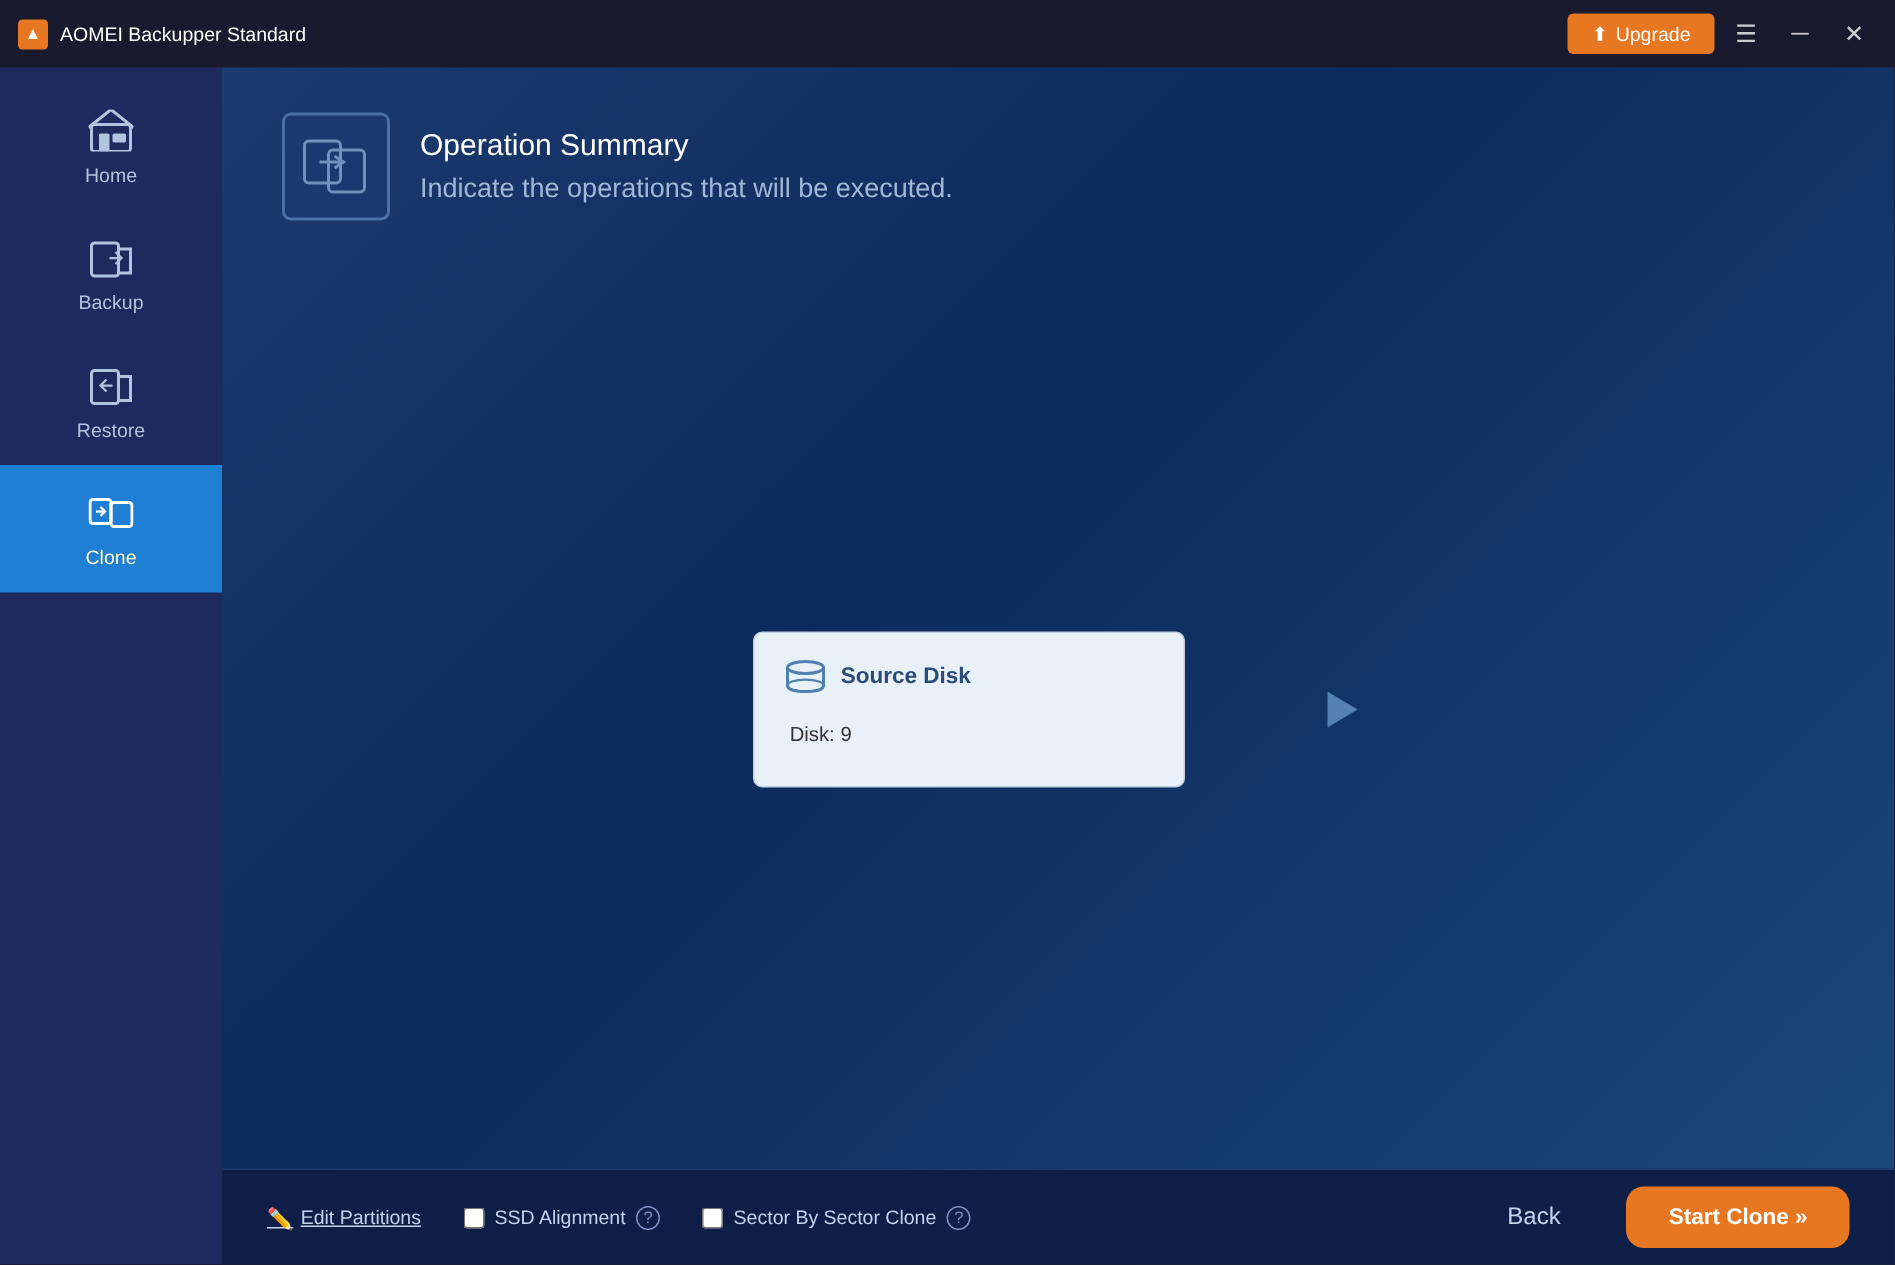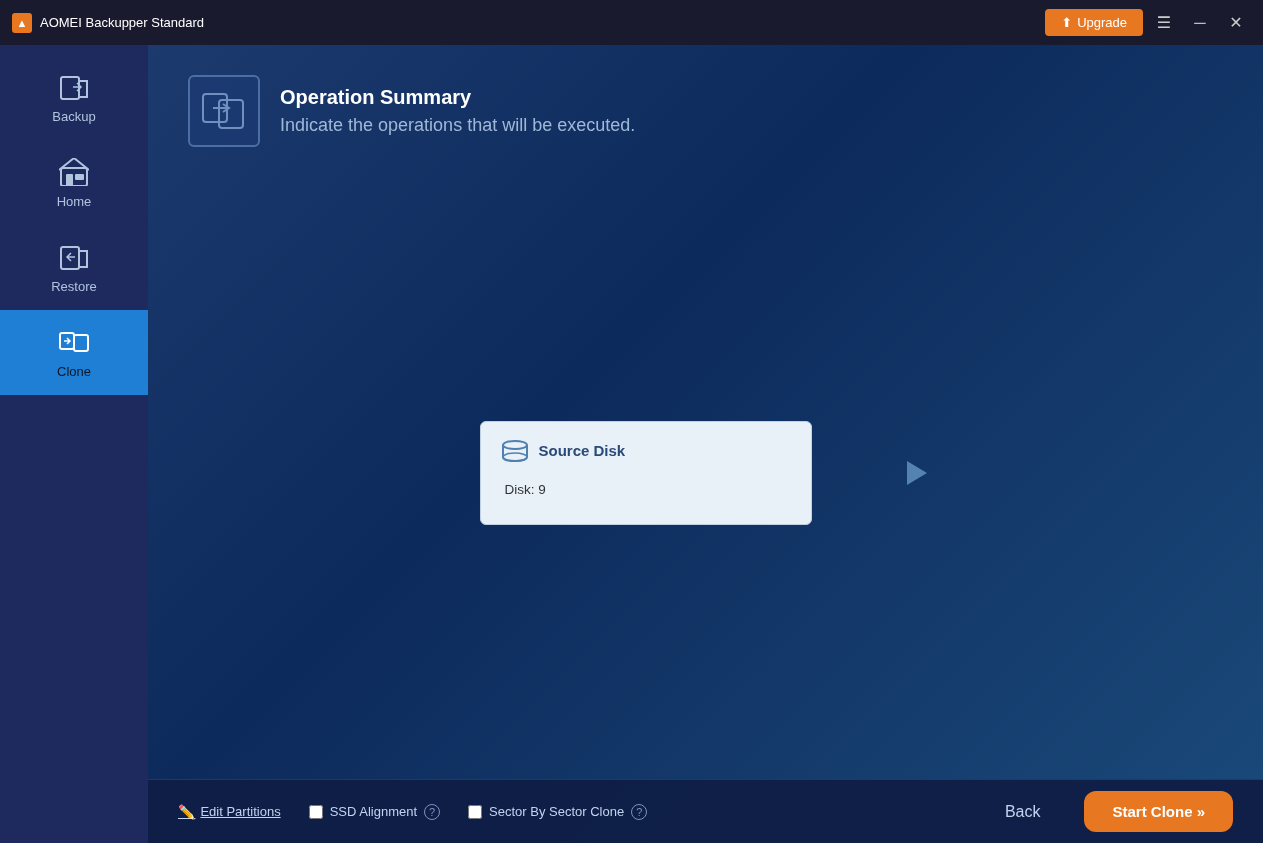--- a/index.html
+++ b/index.html
@@ -89,21 +89,21 @@
       flex-direction: column;
       align-items: center;
       padding: 16px 0;
       color: #b0c4de;
       cursor: pointer;
       font-size: 13px;
       gap: 6px;
     }
     .sidebar-item.active {
       background: #1e7fd4;
-      color: #0f172a;
+      color: #fef9c3;
       justify-content: center;
     }
     .sidebar-icon {
       width: 32px;
       height: 32px;
       display: flex;
       align-items: center;
       justify-content: center;
     }
 
@@ -129,42 +129,42 @@
       border: 2px solid #4a6fa5;
       border-radius: 6px;
       display: flex;
       align-items: center;
       justify-content: center;
       background: rgba(30,60,120,0.5);
     }
     .header-text h2 {
       color: #ffffff;
       font-size: 20px;
-      font-weight: 700;
+      font-weight: 400;
       margin-bottom: 6px;
     }
     .header-text p {
       color: #a0b8d8;
       font-size: 18px;
     }
 
     
     .clone-diagram {
       flex: 1;
       display: flex;
       align-items: center;
       justify-content: center;
       gap: 40px;
       padding: 20px 40px;
     }
     .disk-card {
       background: #e8f0f8;
       border: 1px solid #c0d0e0;
       border-radius: 6px;
-      width: 332px;
+      width: 288px;
       padding: 18px 20px 22px 20px;
     }
     .disk-card-header {
       display: flex;
       align-items: center;
       gap: 10px;
       margin-bottom: 16px;
       color: #2a4a7a;
       font-size: 15px;
       font-weight: 600;
@@ -276,38 +276,38 @@
   </div>
 </div>
 
 <div class="main-layout">
 
   <div class="sidebar">
 
     <div class="sidebar-item">
       <div class="sidebar-icon">
         <svg width="30" height="28" viewBox="0 0 30 28" fill="none">
-          <rect x="2" y="4" width="18" height="22" rx="2" fill="none" stroke="#b0c4de" stroke-width="2"></rect>
-          <path d="M20 8 L28 8 L28 24 L20 24" fill="none" stroke="#b0c4de" stroke-width="2"></path>
-          <path d="M14 14 L22 14 M18 10 L22 14 L18 18" fill="none" stroke="#b0c4de" stroke-width="1.5"></path>
-        </svg>
-      </div>
-      <span>Backup</span>
-    </div>
-
-    <div class="sidebar-item">
-      <div class="sidebar-icon">
-        <svg width="30" height="28" viewBox="0 0 30 28" fill="none">
           <rect x="2" y="10" width="26" height="18" rx="2" fill="none" stroke="#b0c4de" stroke-width="2"></rect>
           <rect x="7" y="16" width="7" height="12" rx="1" fill="#b0c4de"></rect>
           <rect x="16" y="16" width="9" height="6" rx="1" fill="#b0c4de"></rect>
           <polyline points="0,12 15,0 30,12" fill="none" stroke="#b0c4de" stroke-width="2"></polyline>
         </svg>
       </div>
       <span>Home</span>
+    </div>
+
+    <div class="sidebar-item">
+      <div class="sidebar-icon">
+        <svg width="30" height="28" viewBox="0 0 30 28" fill="none">
+          <rect x="2" y="4" width="18" height="22" rx="2" fill="none" stroke="#b0c4de" stroke-width="2"></rect>
+          <path d="M20 8 L28 8 L28 24 L20 24" fill="none" stroke="#b0c4de" stroke-width="2"></path>
+          <path d="M14 14 L22 14 M18 10 L22 14 L18 18" fill="none" stroke="#b0c4de" stroke-width="1.5"></path>
+        </svg>
+      </div>
+      <span>Backup</span>
     </div>
 
     <div class="sidebar-item">
       <div class="sidebar-icon">
         <svg width="30" height="28" viewBox="0 0 30 28" fill="none">
           <rect x="2" y="4" width="18" height="22" rx="2" fill="none" stroke="#b0c4de" stroke-width="2"></rect>
           <path d="M20 8 L28 8 L28 24 L20 24" fill="none" stroke="#b0c4de" stroke-width="2"></path>
           <path d="M16 14 L8 14 M12 10 L8 14 L12 18" fill="none" stroke="#b0c4de" stroke-width="1.5"></path>
         </svg>
       </div>

